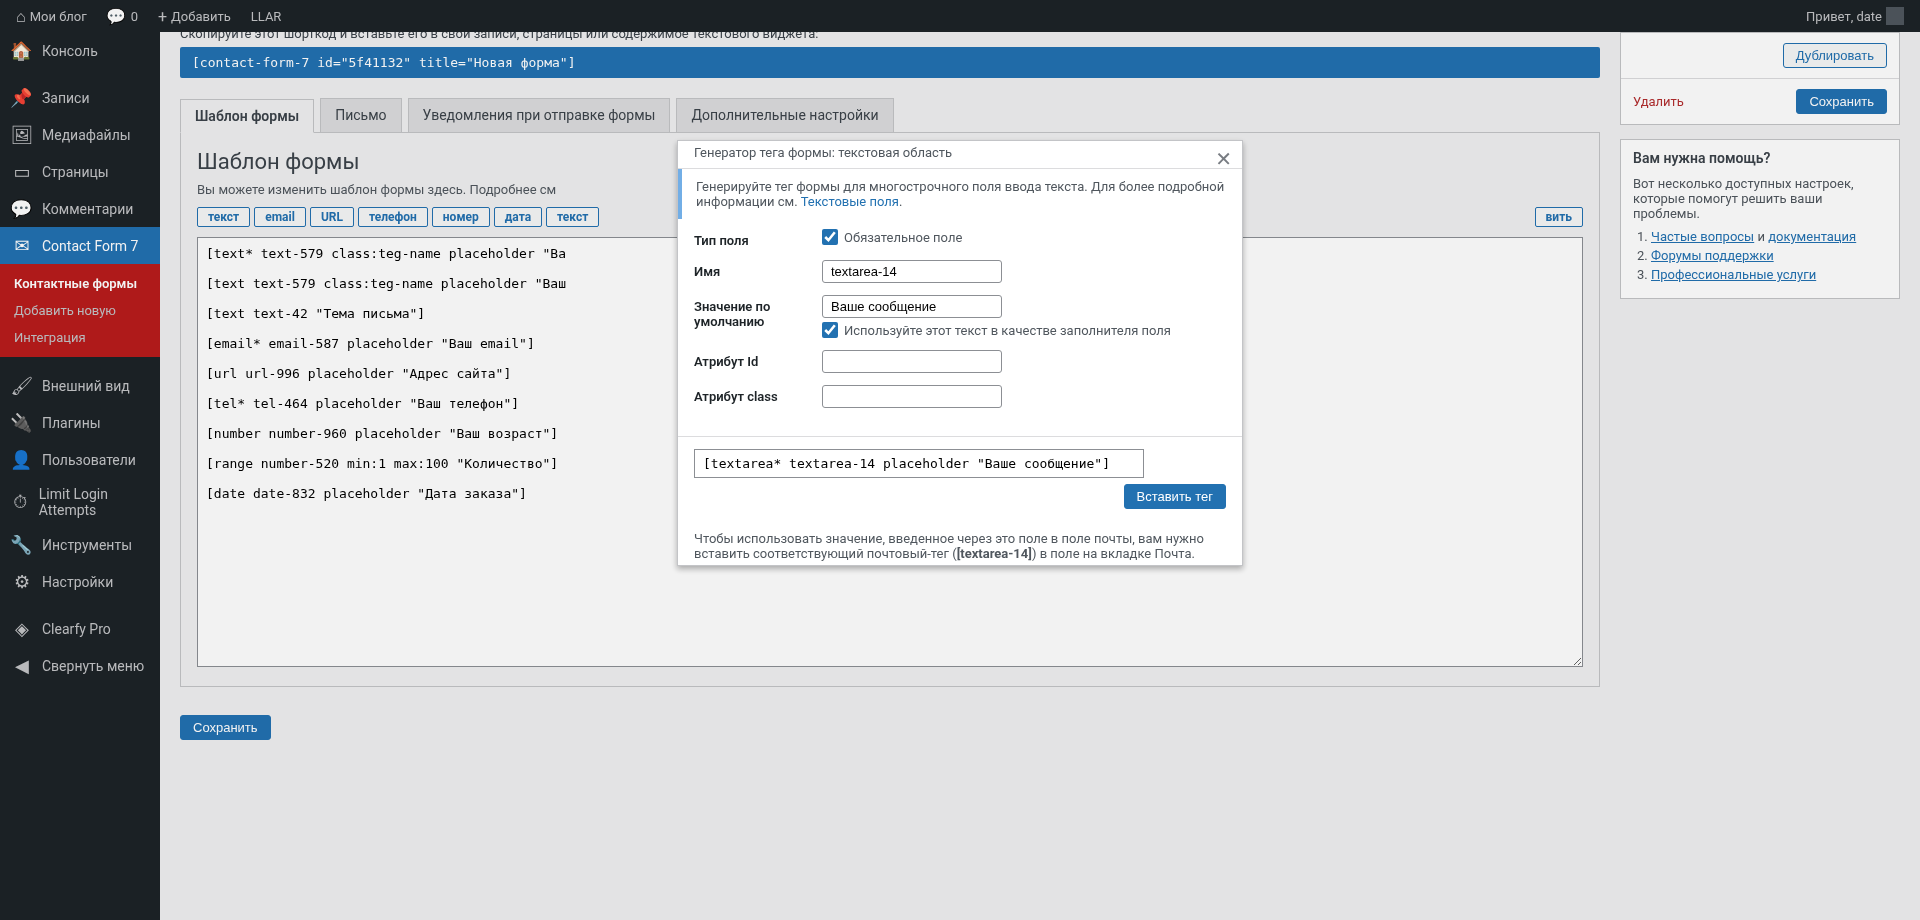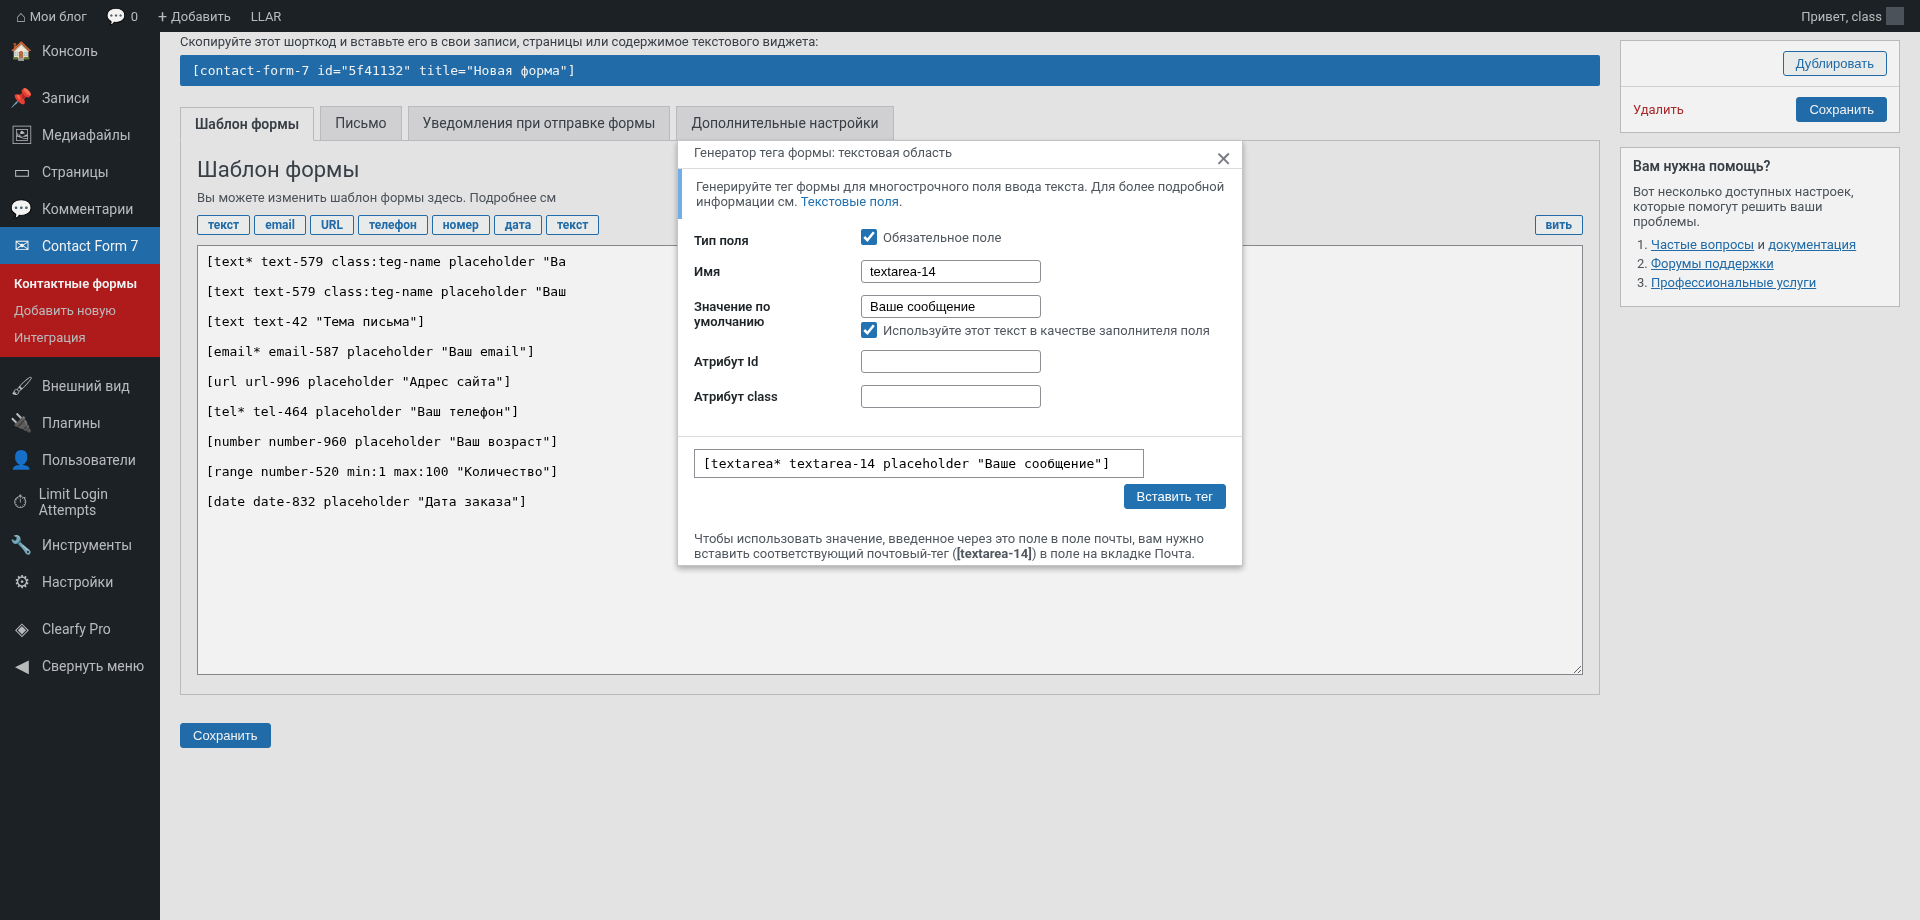--- a/index.html
+++ b/index.html
@@ -11,21 +11,21 @@
 .avatar-box { width: 18px; height: 18px; background: #50575e; display:inline-block; }
 .layout { display: flex; height: calc(100vh - 32px); }
 .sidebar { width: 160px; background: #1d2327; color: #c3c4c7; flex-shrink: 0; overflow-y: auto; }
 .sidebar-item { padding: 8px 12px; display: flex; align-items: center; gap: 10px; cursor: pointer; font-size: 14px; }
 .sidebar-item.active { background: #2271b1; color: #fff; }
 .sidebar-icon { width: 20px; font-size: 18px; display: inline-flex; justify-content: center; }
 .sidebar-submenu { background: #b91c1c; padding: 6px 0; }
 .sidebar-submenu-item { padding: 6px 12px 6px 14px; font-size: 13px; cursor: pointer; color: #c3c4c7; }
 .sidebar-submenu-item.current { color: #fff; font-weight: 600; }
 .sidebar-sep { height: 10px; }
-.main { flex: 1; padding: 8px 20px 20px; overflow-y: auto; position: relative; }
+.main { flex: 1; padding: 0 20px 20px; overflow-y: auto; position: relative; }
 .content-row { display: flex; gap: 20px; align-items: flex-start; }
 .content-left { flex: 1; }
 .content-right { width: 280px; flex-shrink: 0; }
 .shortcode-hint { font-size: 13px; color: #3c434a; margin-top: -6px; overflow: hidden; }
 .shortcode-box { background: #2271b1; color: #fff; padding: 8px 12px; font-family: Consolas, monospace; font-size: 13px; border-radius: 2px; margin-top: 6px; }
 .side-box { background: #fff; border: 1px solid #c3c4c7; margin-bottom: 14px; }
 .side-actions { padding: 10px 12px; display: flex; justify-content: space-between; align-items: center; }
 .side-delete { color: #b32d2e; cursor: pointer; }
 .btn { background: #2271b1; color: #fff; border: 1px solid #2271b1; padding: 4px 12px; border-radius: 3px; cursor: pointer; font-size: 13px; }
 .btn-secondary { background: #f6f7f7; color: #2271b1; border: 1px solid #2271b1; }
@@ -45,21 +45,21 @@
 .form-textarea { width: 100%; height: 430px; font-family: Consolas, monospace; font-size: 13px; padding: 8px; border: 1px solid #8c8f94; background: #fff; resize: vertical; }
 .save-bottom { margin-top: 28px; }
 .overlay { position: fixed; inset: 0; background: rgba(0,0,0,0.05); display: flex; align-items: flex-start; justify-content: center; padding-top: 140px; z-index: 100; }
 .modal { width: 566px; background: #fff; border: 1px solid #c3c4c7; box-shadow: 0 3px 6px rgba(0,0,0,0.3); }
 .modal-header { padding: 4px 36px 8px 16px; border-bottom: 1px solid #dcdcde; position: relative; font-size: 13px; color: #50575e; }
 .modal-close { position: absolute; right: 10px; top: 6px; font-size: 20px; color: #787c82; cursor: pointer; }
 .modal-body { padding: 0 0 12px; }
 .modal-info { border-left: 4px solid #72aee6; padding: 10px 14px; font-size: 13px; color: #50575e; margin: 0; }
 .modal-info a { color: #2271b1; }
 .modal-form { padding: 10px 16px 4px; }
-.form-row { display: flex; align-items: flex-start; margin-bottom: 12px; gap: 39px; }
+.form-row { display: flex; align-items: flex-start; margin-bottom: 12px; }
 .form-label { width: 128px; font-size: 13px; font-weight: 600; color: #1d2327; padding-top: 4px; }
 .form-control { flex: 1; }
 .form-control input[type=text] { width: 180px; padding: 3px 8px; border: 1px solid #8c8f94; border-radius: 3px; font-size: 13px; }
 .form-check { display: flex; align-items: center; gap: 6px; font-size: 13px; color: #50575e; }
 .form-check input { width: 16px; height: 16px; accent-color: #2271b1; }
 .modal-footer { border-top: 1px solid #dcdcde; padding: 12px 16px; }
 .tag-output { width: 450px; padding: 6px 8px; font-family: Consolas, monospace; border: 1px solid #8c8f94; background: #fff; font-size: 13px; }
 .insert-row { display: flex; justify-content: flex-end; margin-top: 6px; }
 .modal-hint { font-size: 13px; color: #50575e; padding: 10px 16px 4px; }
 </style>
@@ -77,21 +77,21 @@
         <span>0</span>
       </div>
     <div class="topbar-item">
         <span class="topbar-icon">+</span>
         <span>Добавить</span>
       </div>
     <div class="topbar-item">LLAR</div>
   </div>
   <div class="topbar-right">
     <div class="topbar-item">
-        <span>Привет, class</span>
+        <span>Привет, date</span>
         <span class="avatar-box"></span>
       </div>
   </div>
 </div>
 
 <div class="layout">
   <div class="sidebar">
     <div class="sidebar-item">
         <span class="sidebar-icon">🏠</span>
         <span>Консоль</span>

